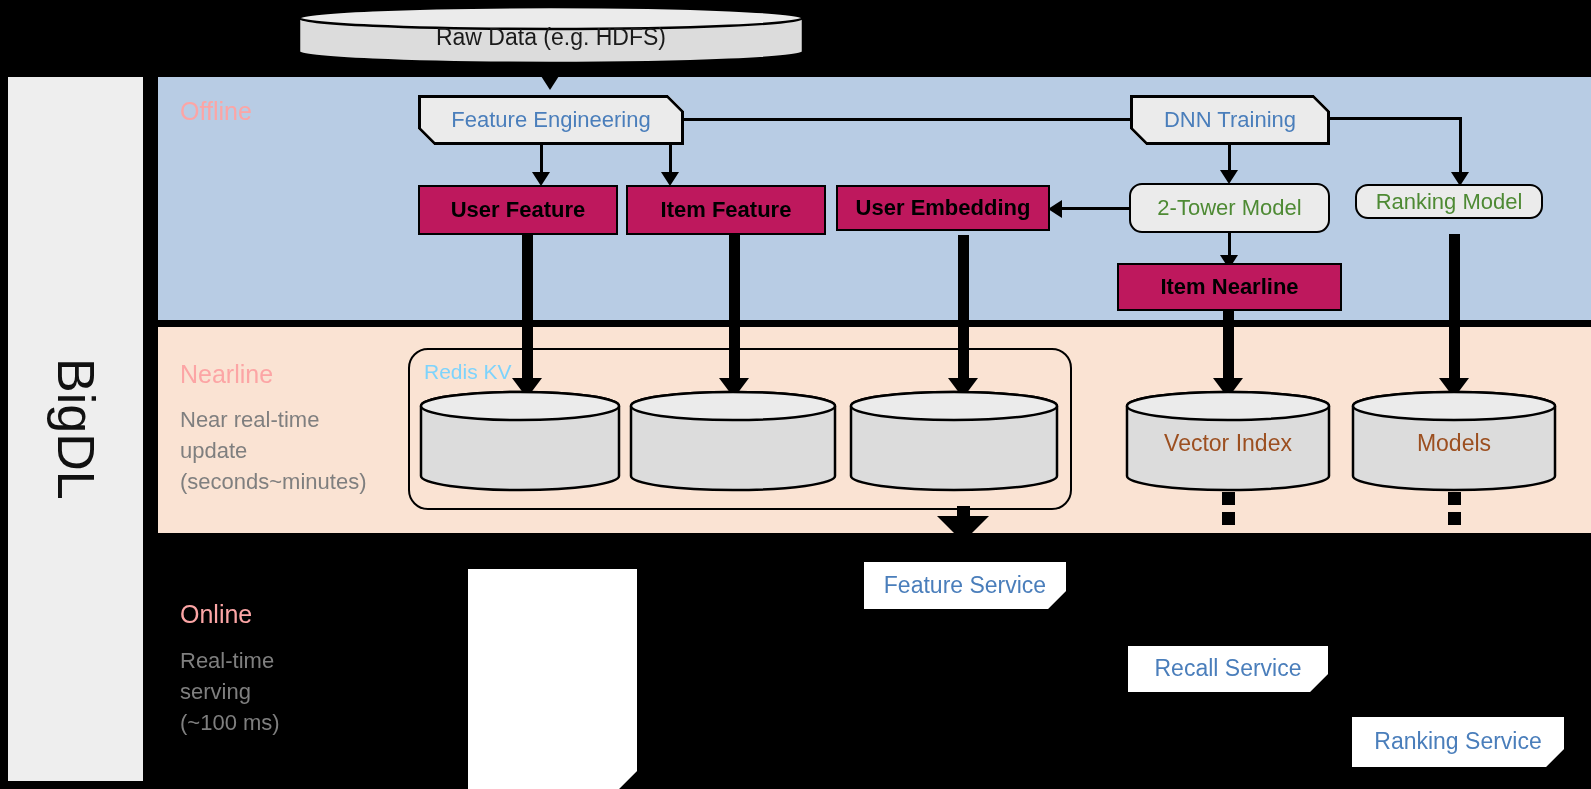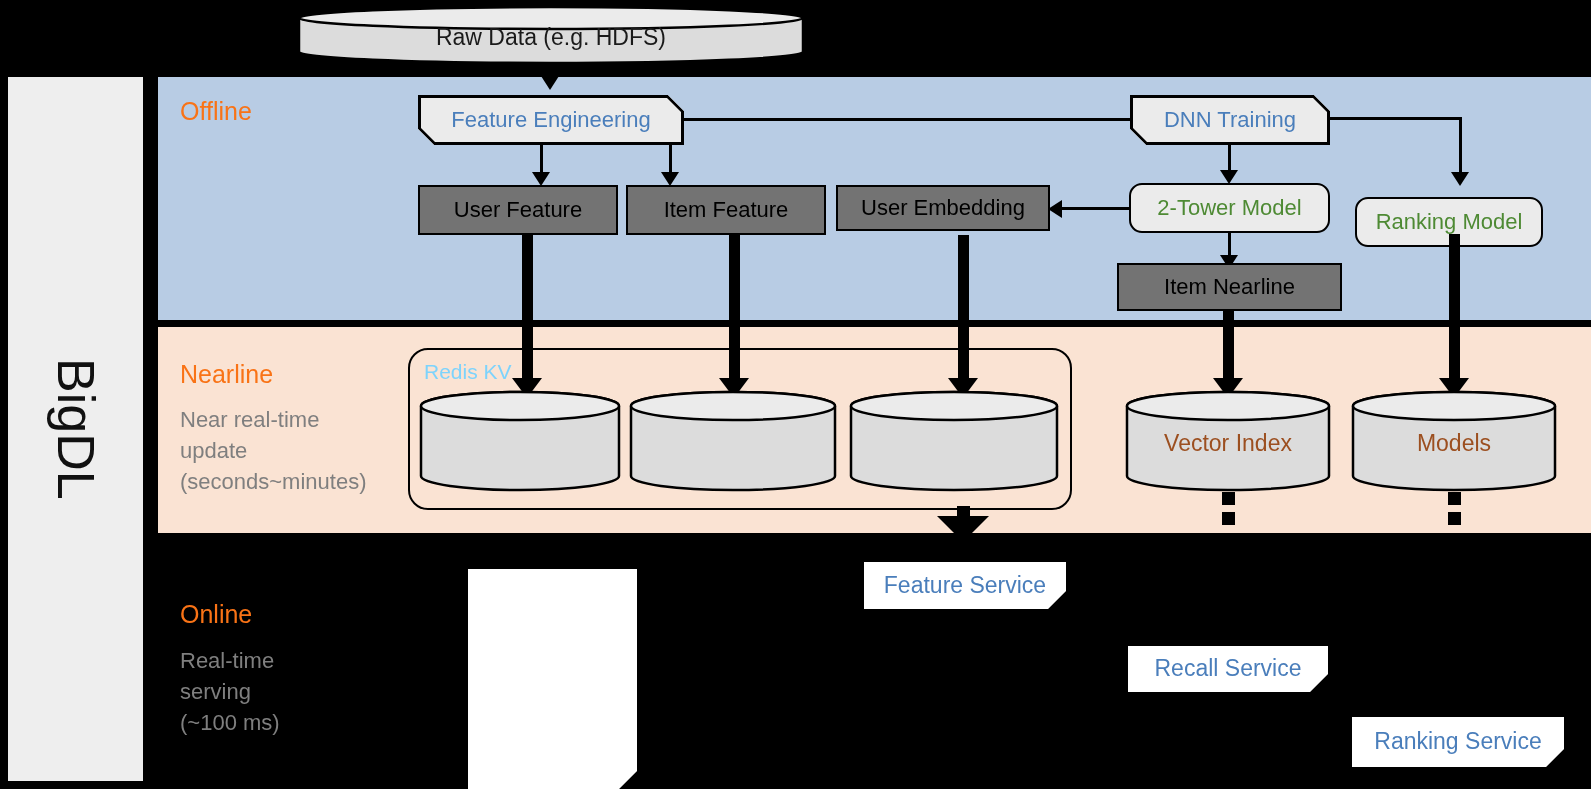--- a/index.html
+++ b/index.html
@@ -23,30 +23,30 @@
     font-family:"Liberation Sans", sans-serif;
   }
 
   
   .band{ position:absolute; }
   .band-offline{ left:158px; top:77px; width:1433px; height:243px; background:#b8cce4; }
   .band-nearline{ left:158px; top:327px; width:1433px; height:206px; background:#fae3d3; }
   .band-online{ left:158px; top:540px; width:1433px; height:249px; background:#000; }
 
   
-  .cap-title{ position:absolute; color:#f97316; font-size:25px; font-weight:normal; white-space:nowrap; }
+  .cap-title{ position:absolute; color:#fca5a5; font-size:25px; font-weight:normal; white-space:nowrap; }
   .cap-sub{ position:absolute; color:#7f7f7f; font-size:22px; line-height:31px; white-space:pre-line; }
 
   
   .node{
     position:absolute; display:flex; align-items:center; justify-content:center;
     text-align:center; border:2.5px solid #000; background:#ebebeb;
     font-size:22px; line-height:1.15;
   }
-  .node.gray{ background:#737373; color:#000; border-width:2.5px; }
+  .node.gray{ background:#be185d; color:#000; border-width:2.5px;font-weight:bold; }
   .node.rounded{ border-radius:13px; }
   .node.green-txt{ color:#4e8a34; }
 
   
   .notch{
     position:absolute; background:#ebebeb;
     display:flex; align-items:center; justify-content:center;
     font-size:22px; color:#4a7ebb;
     clip-path: polygon(0 0, calc(100% - 16px) 0, 100% 16px, 100% 100%, 16px 100%, 0 calc(100% - 16px));
   }
@@ -198,21 +198,21 @@
     <span>User Embedding</span>
   </div>
 
   <div class="node rounded green-txt" style="left:1129px; top:183px; width:201px; height:50px;">
     <span>2-Tower Model</span>
   </div>
 
   <div class="hthin" style="left:1057px; top:207px; width:74px;"></div>
   <div class="arrow-left-thin" style="left:1048px; top:200px;"></div>
 
-  <div class="node rounded green-txt" style="left:1355px; top:184px; width:188px; height:50px;margin-top:13px;">
+  <div class="node rounded green-txt" style="left:1355px; top:184px; width:188px; height:35px;">
     <span>Ranking Model</span>
   </div>
 
   <div class="thin" style="left:1228px; top:233px; height:26px;"></div>
   <div class="arrow-down-thin" style="left:1220px; top:255px;"></div>
 
   <div class="node gray" style="left:1117px; top:263px; width:225px; height:48px;">
     <span>Item Nearline</span>
   </div>
 

